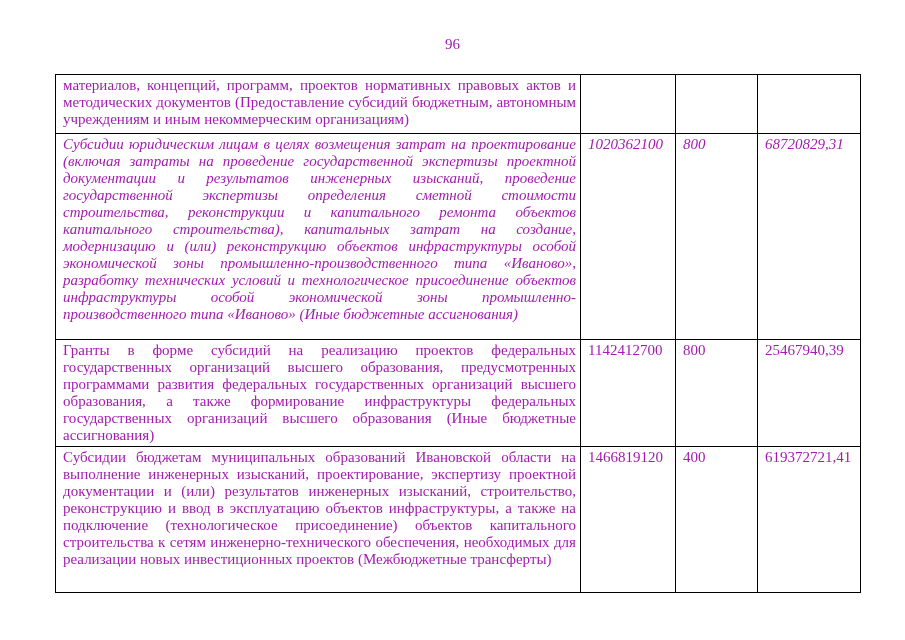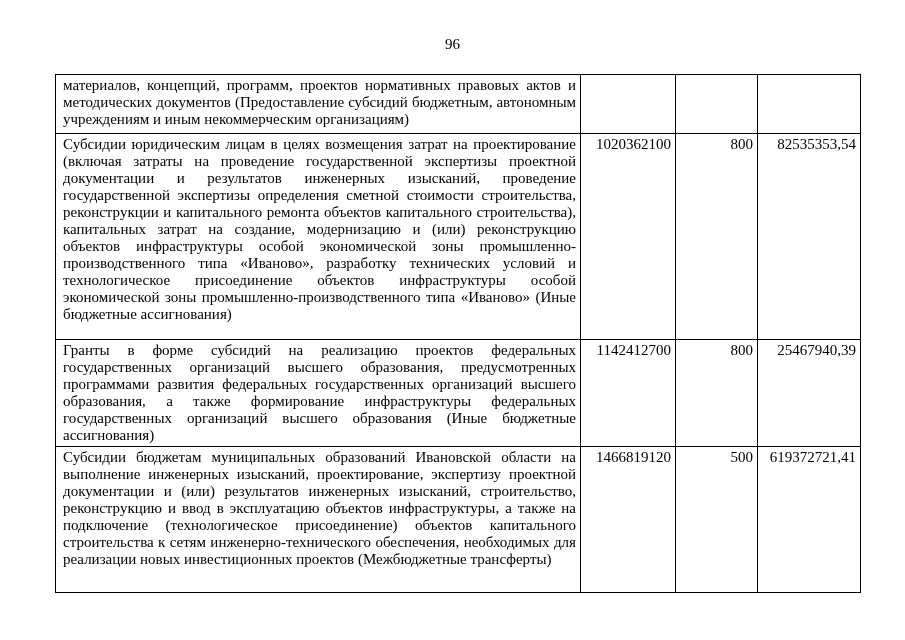--- a/index.html
+++ b/index.html
@@ -5,21 +5,21 @@
   html, body {
     margin: 0;
     padding: 0;
     background: #ffffff;
   }
   .page {
     position: relative;
     width: 905px;
     height: 640px;
     background: #ffffff;
-    color: #000000;
+    color: #a21caf;
     font-family: "Liberation Serif", serif;
     overflow: hidden;
   }
   .page-number {
     position: absolute;
     top: 36px;
     left: 0;
     width: 905px;
     text-align: center;
     font-size: 15px;
@@ -39,25 +39,25 @@
     font-size: 15px;
     line-height: 17px;
     padding: 2px 4px 2px 7px;
     overflow: hidden;
   }
   td.desc {
     text-align: justify;
     text-justify: inter-word;
   }
   td.num {
-    text-align: right;
+    text-align: left;
     padding: 3px 2px 2px 2px;
   }
   tr.r1 { height: 59px; }
-  tr.r2 { height: 206px; }
+  tr.r2 { height: 206px; font-style: italic; }
   tr.r3 { height: 104px; }
   tr.r4 { height: 146px; }
 </style>
 </head>
 <body>
 
 <div class="page">
 
   <div class="page-number">96</div>
 
@@ -72,30 +72,30 @@
       <tr class="r1">
         <td class="desc">материалов, концепций, программ, проектов нормативных правовых актов и методических документов (Предоставление субсидий бюджетным, автономным учреждениям и иным некоммерческим организациям)</td>
         <td class="num"></td>
         <td class="num"></td>
         <td class="num"></td>
       </tr>
       <tr class="r2">
         <td class="desc">Субсидии юридическим лицам в целях возмещения затрат на проектирование (включая затраты на проведение государственной экспертизы проектной документации и результатов инженерных изысканий, проведение государственной экспертизы определения сметной стоимости строительства, реконструкции и капитального ремонта объектов капитального строительства), капитальных затрат на создание, модернизацию и (или) реконструкцию объектов инфраструктуры особой экономической зоны промышленно-производственного типа «Иваново», разработку технических условий и технологическое присоединение объектов инфраструктуры особой экономической зоны промышленно-производственного типа «Иваново» (Иные бюджетные ассигнования)</td>
         <td class="num">1020362100</td>
         <td class="num">800</td>
-        <td class="num">82535353,54</td>
+        <td class="num">68720829,31</td>
       </tr>
       <tr class="r3">
         <td class="desc">Гранты в форме субсидий на реализацию проектов федеральных государственных организаций высшего образования, предусмотренных программами развития федеральных государственных организаций высшего образования, а также формирование инфраструктуры федеральных государственных организаций высшего образования (Иные бюджетные ассигнования)</td>
         <td class="num">1142412700</td>
         <td class="num">800</td>
         <td class="num">25467940,39</td>
       </tr>
       <tr class="r4">
         <td class="desc">Субсидии бюджетам муниципальных образований Ивановской области на выполнение инженерных изысканий, проектирование, экспертизу проектной документации и (или) результатов инженерных изысканий, строительство, реконструкцию и ввод в эксплуатацию объектов инфраструктуры, а также на подключение (технологическое присоединение) объектов капитального строительства к сетям инженерно-технического обеспечения, необходимых для реализации новых инвестиционных проектов (Межбюджетные трансферты)</td>
         <td class="num">1466819120</td>
-        <td class="num">500</td>
+        <td class="num">400</td>
         <td class="num">619372721,41</td>
       </tr>
     </tbody>
   </table>
 
 </div>
 
 </body></html>

